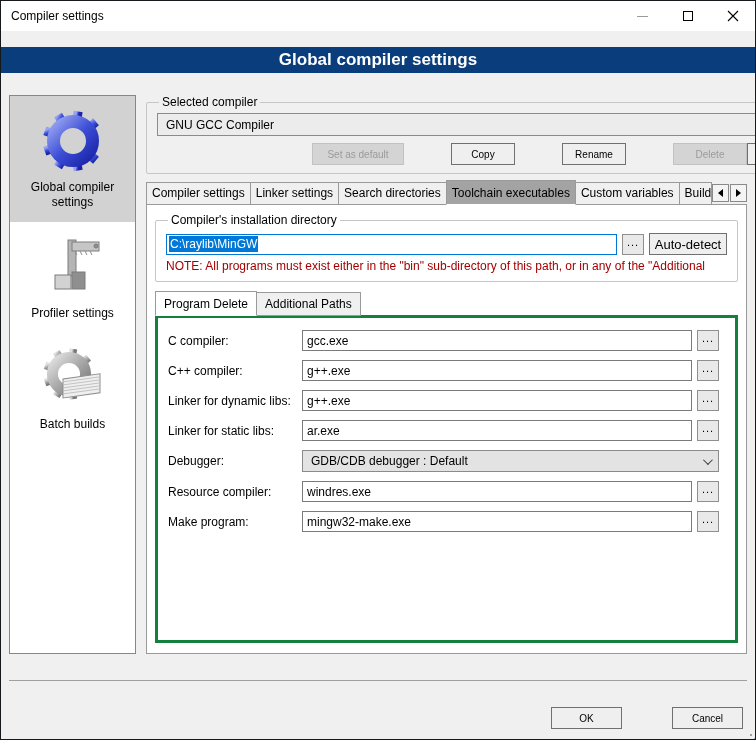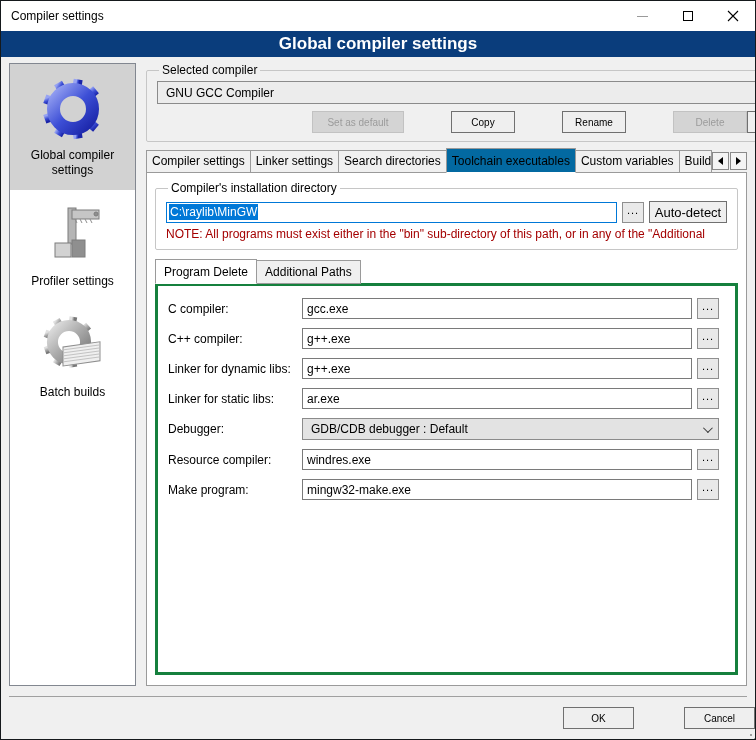--- a/index.html
+++ b/index.html
@@ -4,21 +4,21 @@
 <style>
   * { box-sizing: border-box; margin: 0; padding: 0; }
   html,body { width:756px; height:740px; }
   body {
     font-family: "Liberation Sans", "DejaVu Sans", sans-serif;
     font-size: 12px; color:#000; background:#fff;
   }
   .window {
     position:relative; width:756px; height:740px;
     border:1px solid #15191c; background:#f0f0f0;
-    display:flex; flex-direction:column; overflow:hidden;
+    display:flex; flex-direction:column; overflow:hidden;gap:16px;
   }
   
   .titlebar { height:30px; background:#ffffff; display:flex; align-items:center; flex:0 0 auto; }
   .titlebar .title { padding-left:10px; font-size:12px; color:#000; }
   .tb-buttons { margin-left:auto; display:flex; height:100%; }
   .tb-btn { width:45px; height:100%; display:flex; align-items:center; justify-content:center; }
   .dash { width:11px; height:0; border-top:1px solid #9a9a9a; display:block; }
   .sq { width:10px; height:10px; border:1px solid #000; display:block; }
   .xwrap svg { display:block; }
   
@@ -58,21 +58,21 @@
   .btn-row .wbtn.b-copy { width:64px; }
   .btn-row .wbtn.b-rename { width:64px; }
   .btn-row .wbtn.b-delete { width:74px; margin-right:0; }
   .btn-row .wbtn.b-reset { width:92px; margin-left:auto; margin-right:2px; }
   
   .tabbar { display:flex; align-items:flex-end; margin-top:6px; position:relative; z-index:2; }
   .tab {
     background:#f0f0f0; border:1px solid #9a9a9a; border-bottom:1px solid #9a9a9a;
     padding:3px 5px 4px 5px; margin-right:-1px; white-space:nowrap; margin-bottom:-1px; cursor:default;
   }
-  .tab.active { background:#0369a1; border-bottom:1px solid #fff; padding-top:5px; z-index:3; position:relative; }
+  .tab.active { background:#a3a3a3; border-bottom:1px solid #fff; padding-top:5px; z-index:3; position:relative; }
   .tab.clip { max-width:36px; overflow:hidden; padding-right:0; }
   .tab-arrows { margin-left:auto; display:flex; margin-bottom:2px; z-index:4; }
   .arrbtn { width:17px; height:18px; background:#f4f4f4; border:1px solid #8a8a8a; display:flex; align-items:center; justify-content:center; margin-left:1px; }
   .tri { width:0; height:0; border-style:solid; }
   .tri.left { border-width:4px 5px 4px 0; border-color:transparent #000 transparent transparent; }
   .tri.right { border-width:4px 0 4px 5px; border-color:transparent transparent transparent #000; }
   
   .tabpanel { flex:1 1 auto; background:#fff; border:1px solid #9a9a9a; display:flex; flex-direction:column; min-height:0; }
   .tabpanel .group.install { margin:8px 8px 0 8px; background:#fff; }
   .dir-row { display:flex; align-items:center; margin-top:2px; }
@@ -92,21 +92,21 @@
   .frow { display:flex; align-items:center; margin-bottom:9px; }
   .flabel { width:134px; flex:0 0 134px; white-space:nowrap; overflow:hidden; }
   input.ftext {
     flex:1 1 auto; height:21px; border:1px solid #7a7a7a; font-family:inherit; font-size:12px;
     padding:0 4px; background:#fff; min-width:0;
   }
   .fcombo { flex:1 1 auto; height:22px; background:#e3e3e3; border:1px solid #8b8b8b; display:flex; align-items:center; padding:0 8px; }
   .fcombo .chev { margin-left:auto; width:7px; height:7px; border-right:1.5px solid #3c3c3c; border-bottom:1.5px solid #3c3c3c; transform:rotate(45deg) translateY(-2px); }
   
   .divider { border-top:1px solid #a0a0a0; margin:0 8px; flex:0 0 auto; }
-  .footer { flex:0 0 42px; display:flex; align-items:center; justify-content:flex-end; }
+  .footer { flex:0 0 42px; display:flex; align-items:center; justify-content:flex-end; padding-right:12px; }
   .footer .wbtn { width:71px; height:22px; }
   .footer .wbtn.ok { margin-right:15px; }
   .grip { position:absolute; right:3px; bottom:3px; width:11px; height:11px; }
   .grip::after {
     content:""; position:absolute; left:0; top:0; width:2px; height:2px; background:#9f9f9f;
     box-shadow: 8px 0 #9f9f9f, 8px 4px #9f9f9f, 8px 8px #9f9f9f, 4px 4px #9f9f9f, 4px 8px #9f9f9f, 0 8px #9f9f9f;
     left:auto; top:auto; right:8px; bottom:8px;
     transform: translate(8px,8px);
   }
 </style>

